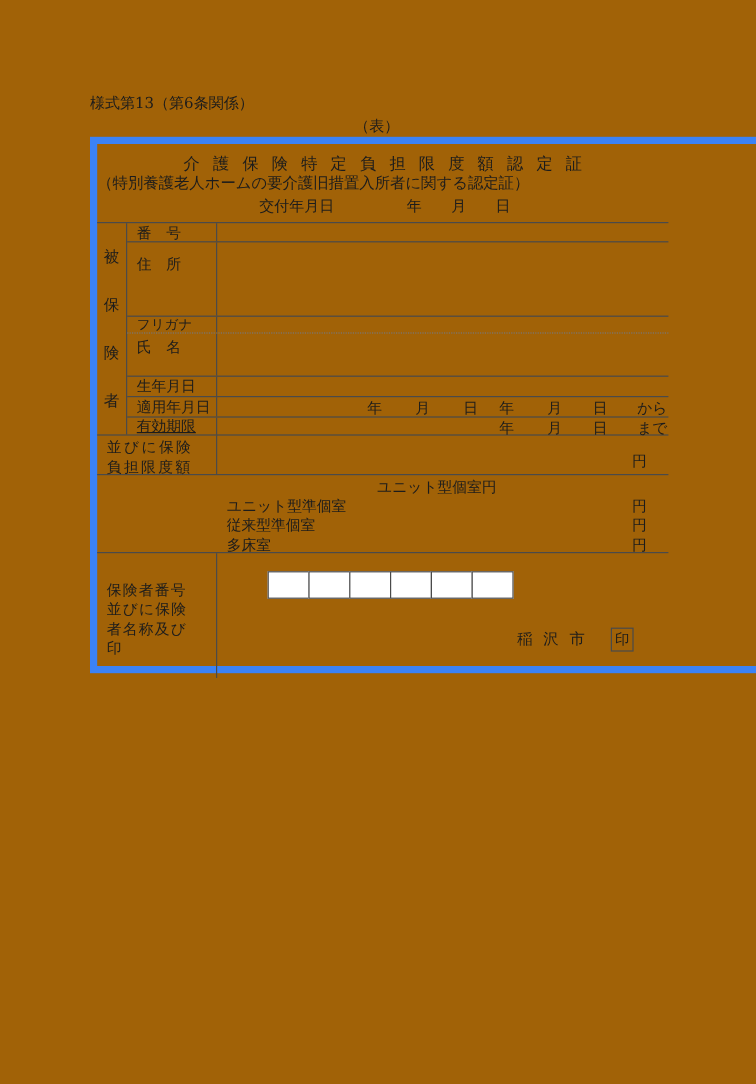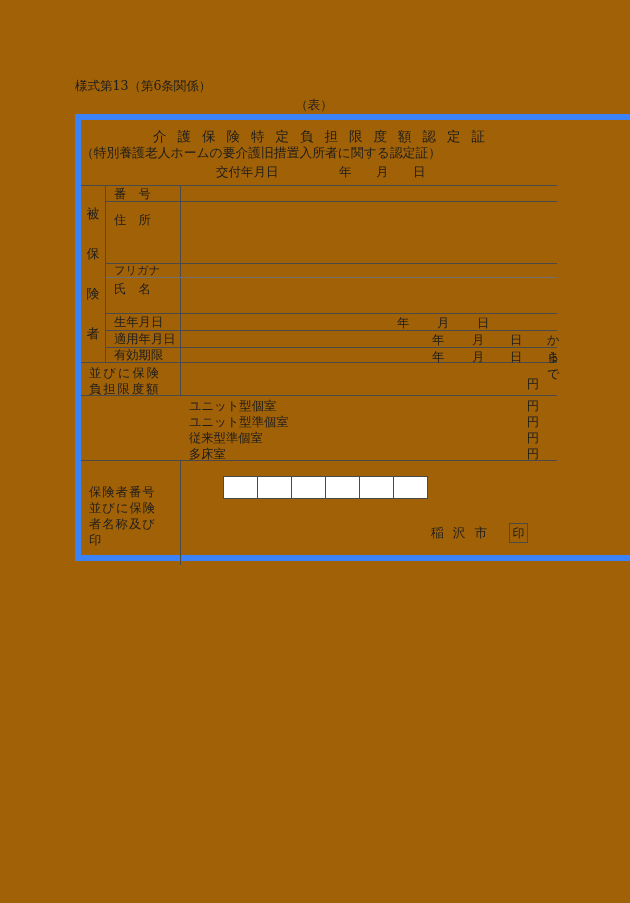--- a/index.html
+++ b/index.html
@@ -17,47 +17,47 @@
   .cert-title{position:absolute;left:0;top:8px;width:476px;text-align:center;font-size:13.5px;letter-spacing:11px;text-indent:11px;white-space:nowrap;}
   .cert-subtitle{position:absolute;left:0;top:25px;width:476px;font-size:12.8px;white-space:nowrap;}
   .issue-row{position:absolute;left:0;top:44px;width:476px;height:18px;font-size:12.5px;}
   .issue-row span{position:absolute;top:0;}
 
   
   .sec-insured{position:absolute;left:0;top:66px;width:476px;height:177px;border-bottom:1px solid #4a4a4a;box-sizing:border-box;}
   .insured-side{position:absolute;left:0;top:0;width:25px;height:176px;border-right:1px solid #4a4a4a;box-sizing:border-box;
     display:flex;flex-direction:column;justify-content:center;align-items:center;gap:22px;font-size:13px;}
   .insured-rows{position:absolute;left:25px;top:0;width:451px;height:176px;}
-  .irow{display:flex;border-bottom:1px solid #4a4a4a;box-sizing:border-box;gap:16px;}
+  .irow{display:flex;border-bottom:1px solid #4a4a4a;box-sizing:border-box;}
   .irow:last-child{border-bottom:none;}
   .irow.dotted{border-bottom:1px dotted #777;}
   .ilabel{width:75px;border-right:1px solid #4a4a4a;box-sizing:border-box;padding-left:8px;font-size:12.3px;}
   .ivalue{flex:1;position:relative;font-size:12.3px;}
   .ivalue span{position:absolute;top:1px;}
   .r-bango{height:16px;}  .r-bango .ilabel{line-height:16px;}
   .r-jusho{height:62px;justify-content:space-between;}  .r-jusho .ilabel{padding-top:10px;}
   .r-furigana{height:14px;} .r-furigana .ilabel{font-size:11.3px;line-height:14px;}
   .r-shimei{height:36px;} .r-shimei .ilabel{padding-top:3px;}
-  .r-seinen{height:17px;} .r-seinen .ilabel{line-height:17px;}
+  .r-seinen{height:17px;flex-direction:column;} .r-seinen .ilabel{line-height:17px;}
   .r-tekiyo{height:17px;} .r-tekiyo .ilabel{line-height:17px;}
-  .r-yuko{height:15px;}   .r-yuko .ilabel{line-height:15px;}
+  .r-yuko{height:15px;}   .r-yuko .ilabel{line-height:15px;text-decoration:underline;}
 
   
   .sec-meal{position:absolute;left:0;top:243px;width:476px;height:33px;border-bottom:1px solid #4a4a4a;box-sizing:border-box;}
   .sec-res{position:absolute;left:0;top:276px;width:476px;height:65px;border-bottom:1px solid #4a4a4a;box-sizing:border-box;}
   .sec-insurer{position:absolute;left:0;top:341px;width:476px;height:104px;}
   .wide-label{position:absolute;left:0;top:0;bottom:0;width:100px;border-right:1px solid #4a4a4a;box-sizing:border-box;
     padding-left:8px;font-size:12.3px;letter-spacing:2px;line-height:16px;}
   .sec-meal .wide-label{padding-top:2px;}
   .sec-res .wide-label{padding-top:4px;}
   .sec-insurer .wide-label{padding-top:23px;letter-spacing:1px;}
   .wide-value{position:absolute;left:100px;top:0;bottom:0;right:0;}
   .yen-br{position:absolute;right:18px;bottom:2px;font-size:12.3px;}
   .res-row{height:16px;display:flex;justify-content:space-between;font-size:12.3px;line-height:16px;padding:0 18px 0 8px;}
-  .res-row:first-child{margin-top:2px;}
+  .res-row:first-child{margin-top:2px;justify-content:center;}
 
   .num-boxes{position:absolute;left:42px;top:15px;display:flex;}
   .num-box{width:35px;height:23px;border:1px solid #4a4a4a;box-sizing:border-box;margin-left:-1px;background:#fff;}
   .num-box:first-child{margin-left:0;}
   .insurer-name{position:absolute;left:250px;top:64px;font-size:12.8px;letter-spacing:9px;white-space:nowrap;}
   .seal-box{position:absolute;left:328px;top:62px;width:19px;height:20px;border:1px solid #4a4a4a;box-sizing:border-box;
     text-align:center;line-height:18px;font-size:12px;}
 
   .note{position:absolute;left:75px;top:584px;font-size:12.5px;}
 </style>

